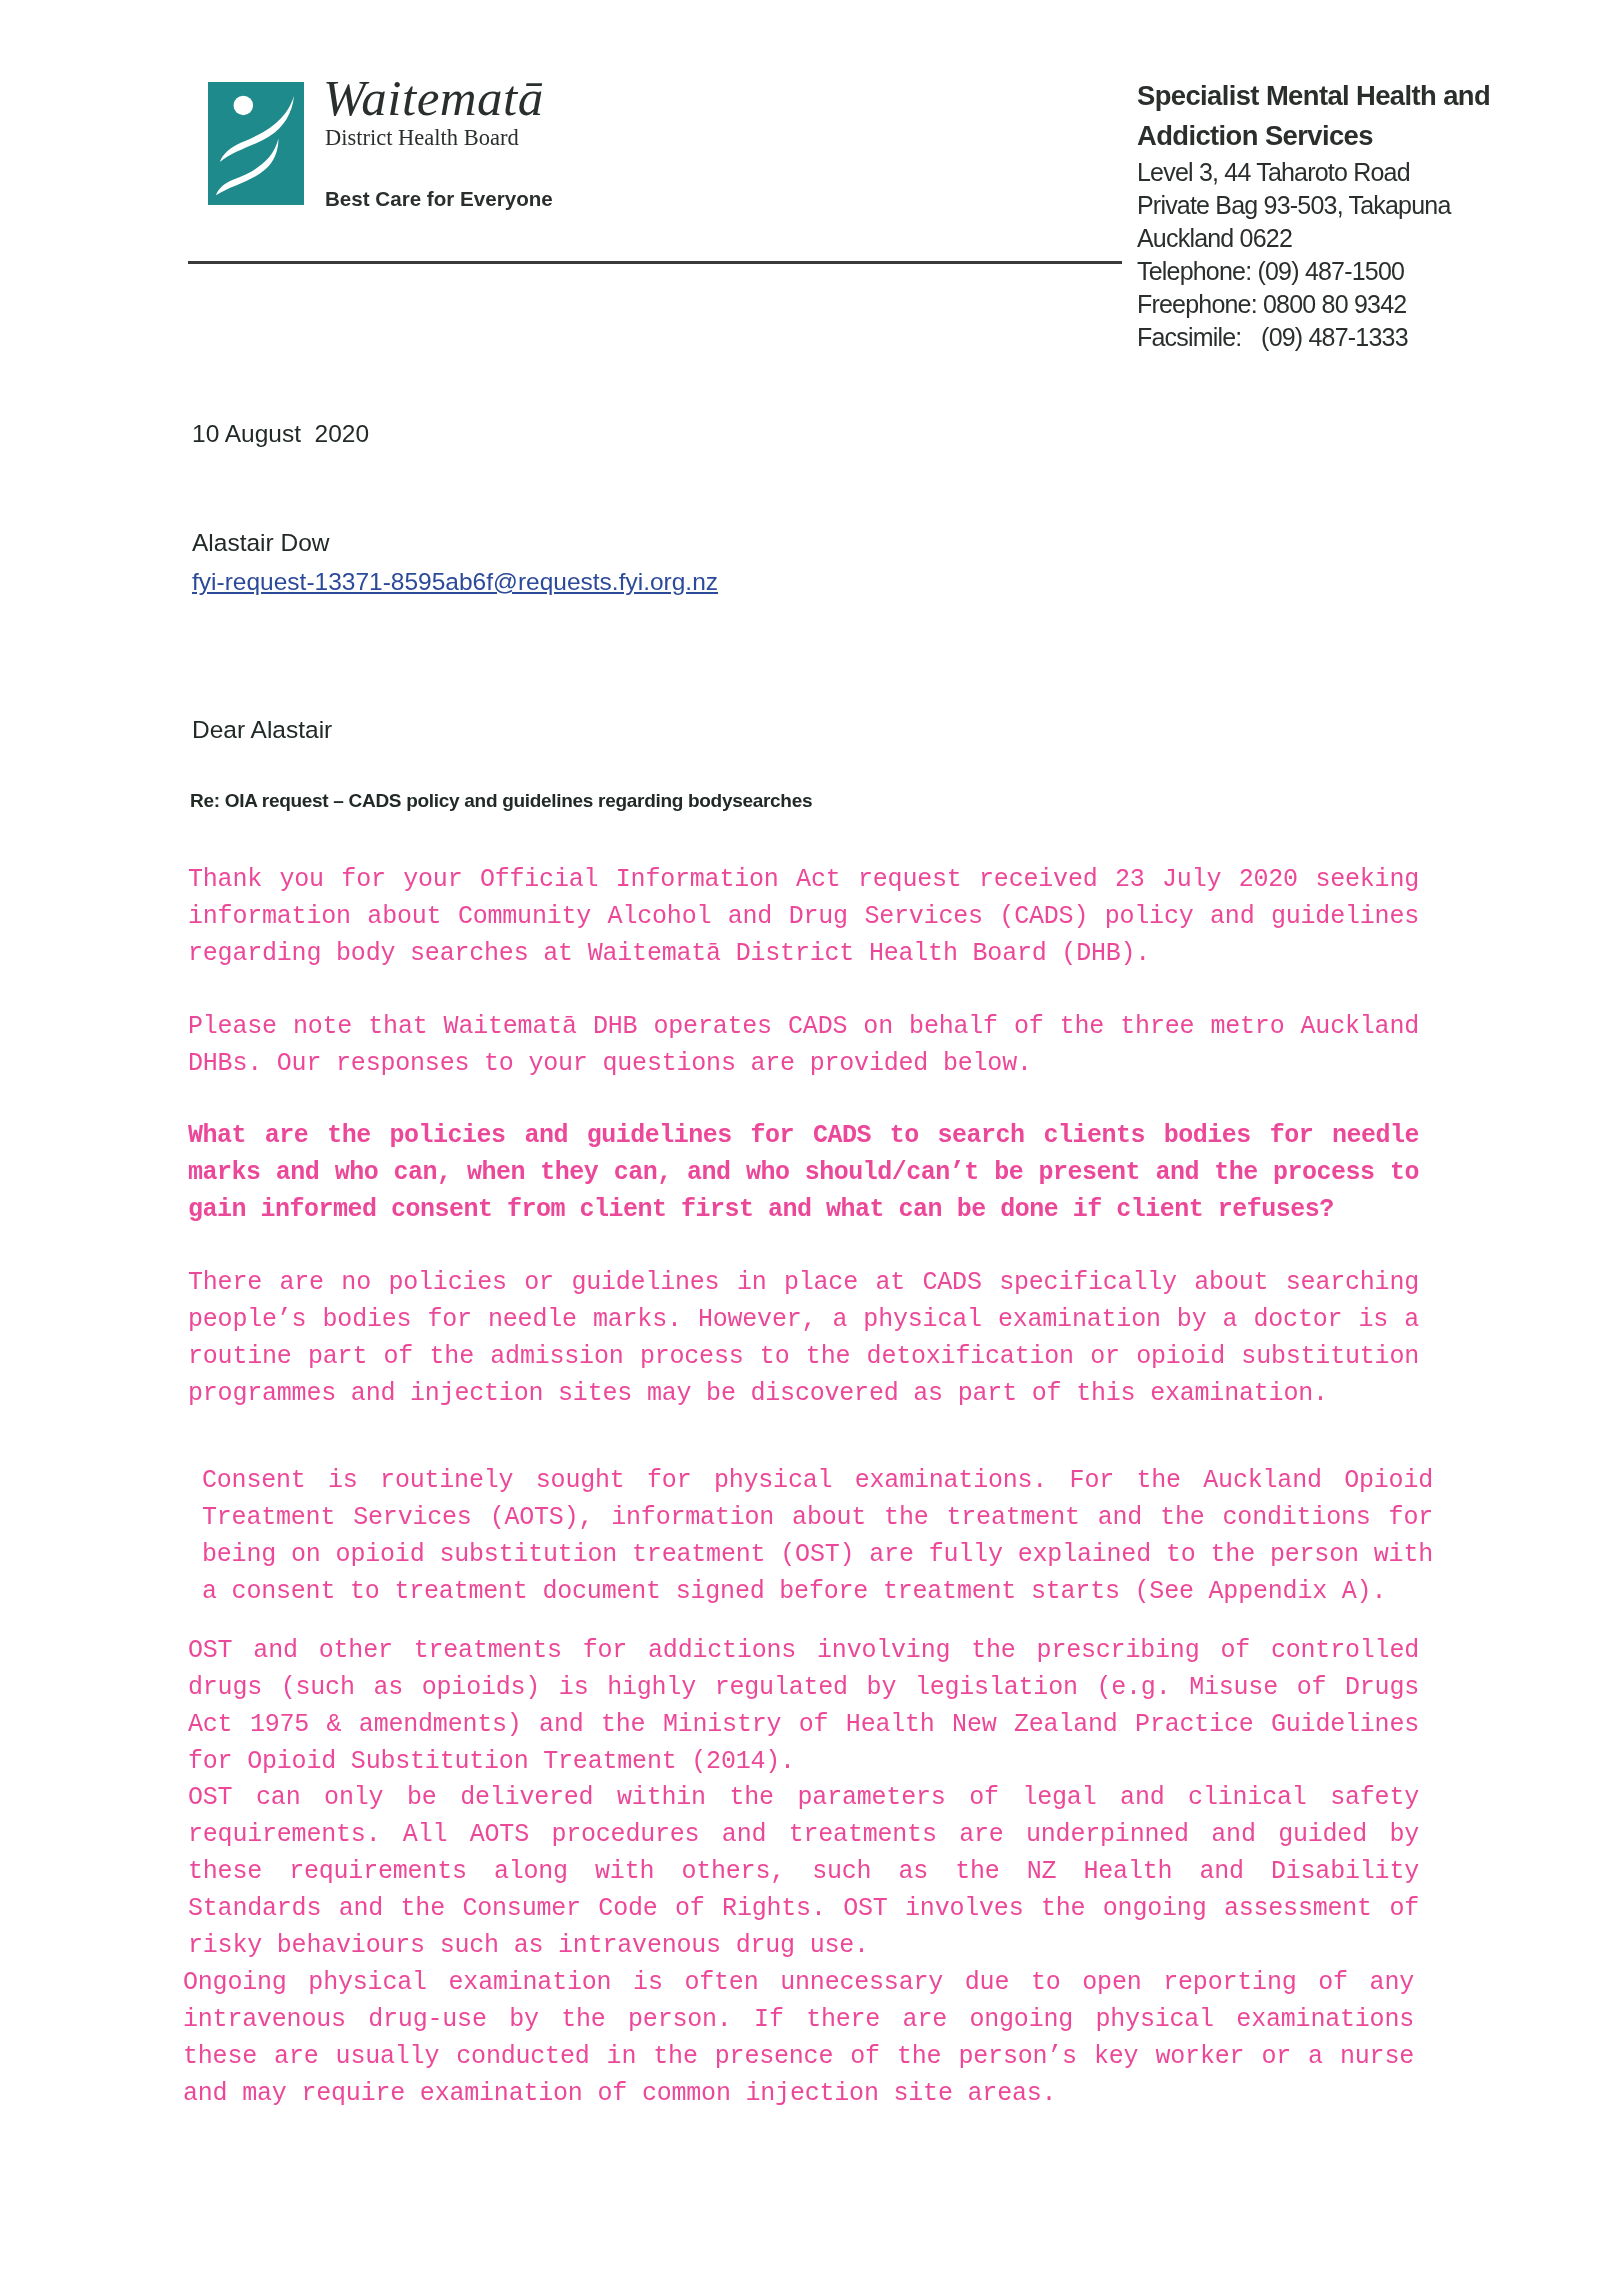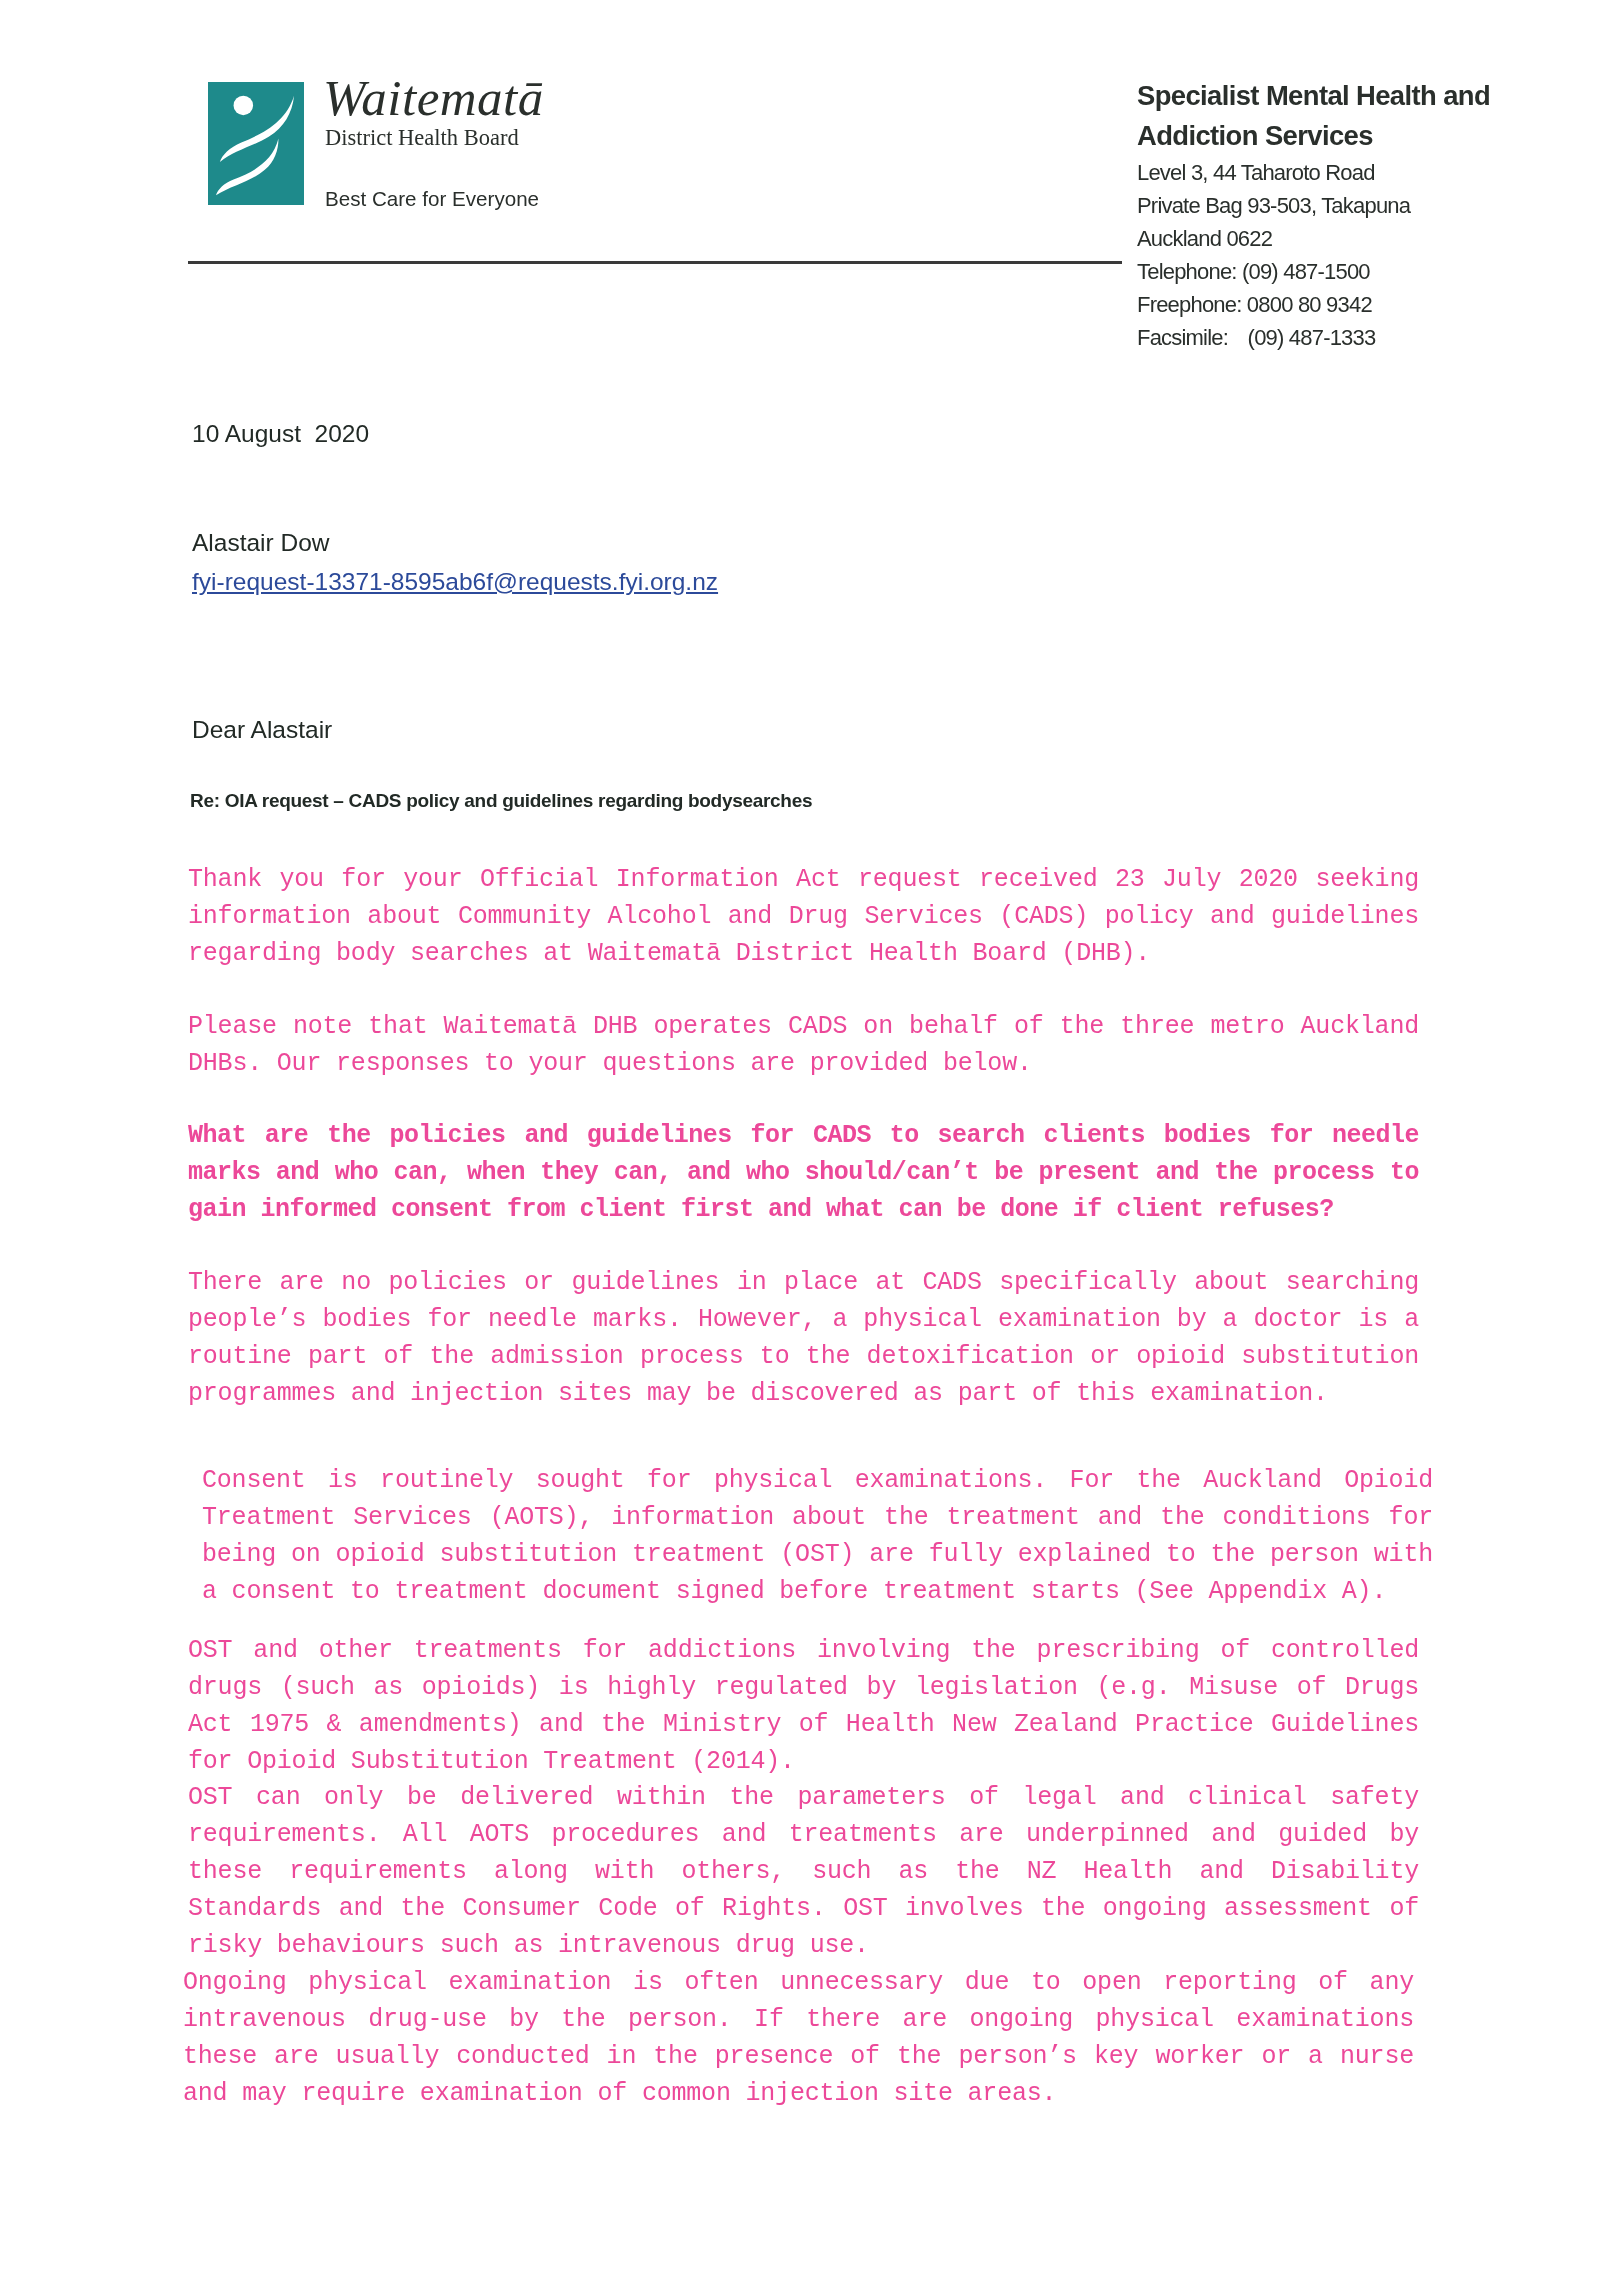--- a/index.html
+++ b/index.html
@@ -4,26 +4,26 @@
 <style>
   html, body { margin: 0; padding: 0; background: #ffffff; }
   body { width: 1621px; height: 2294px; position: relative; overflow: hidden;
          font-family: "DejaVu Sans Condensed", "Liberation Sans", sans-serif; color: #222a26; }
   .abs { position: absolute; }
   .logo-box { left: 208px; top: 82px; width: 96px; height: 123px; background: #1e8a8b; }
   .org-name { left: 323px; top: 73px; font-family: "Liberation Serif", serif; font-style: italic;
               font-size: 51px; color: #2a2f2c; line-height: 1; letter-spacing: 0.5px; }
   .org-sub { left: 325px; top: 127px; font-family: "Liberation Serif", serif; font-size: 22.5px;
              color: #2a2f2c; line-height: 1; }
-  .org-tag { left: 325px; top: 189px; font-family: "Liberation Sans", sans-serif; font-weight: normal;
+  .org-tag { left: 325px; top: 189px; font-family: "Liberation Sans", sans-serif; font-weight: bold;
              font-size: 20.6px; color: #2a2f2c; line-height: 1; }
   .rule { left: 188px; top: 261px; width: 934px; height: 2.9px; background: #3a3a3a; }
   .addr { left: 1137px; top: 76px; width: 470px; font-family: "Liberation Sans", sans-serif; color: #2a2f2c; }
   .addr .dept { font-weight: bold; font-size: 27.4px; line-height: 40px; letter-spacing: -0.6px; }
-  .addr .line { font-size: 22px; line-height: 33px; letter-spacing: -0.8px; }
+  .addr .line { font-size: 25px; line-height: 33px; letter-spacing: -0.8px; }
   .addr .fax-gap { display: inline-block; width: 19.6px; }
   .txt { font-family: "Liberation Sans", sans-serif; font-size: 24.5px; color: #222a26; }
   .date { left: 192px; top: 420px; }
   .rname { left: 192px; top: 529px; }
   .remail { left: 192px; top: 568px; color: #2c4a9a; text-decoration: underline; }
   .salut { left: 192px; top: 716px; }
   .subject { left: 190px; top: 790px; font-weight: bold; font-size: 19px; letter-spacing: -0.3px; }
   .para { left: 188px; width: 1231px; font-family: Liberation Mono, monospace; font-size: 25px;
           line-height: 37px; text-align: justify; color: #ec4899; letter-spacing: -0.2px; }
   .para.q { font-weight: bold; letter-spacing: -0.5px; }

